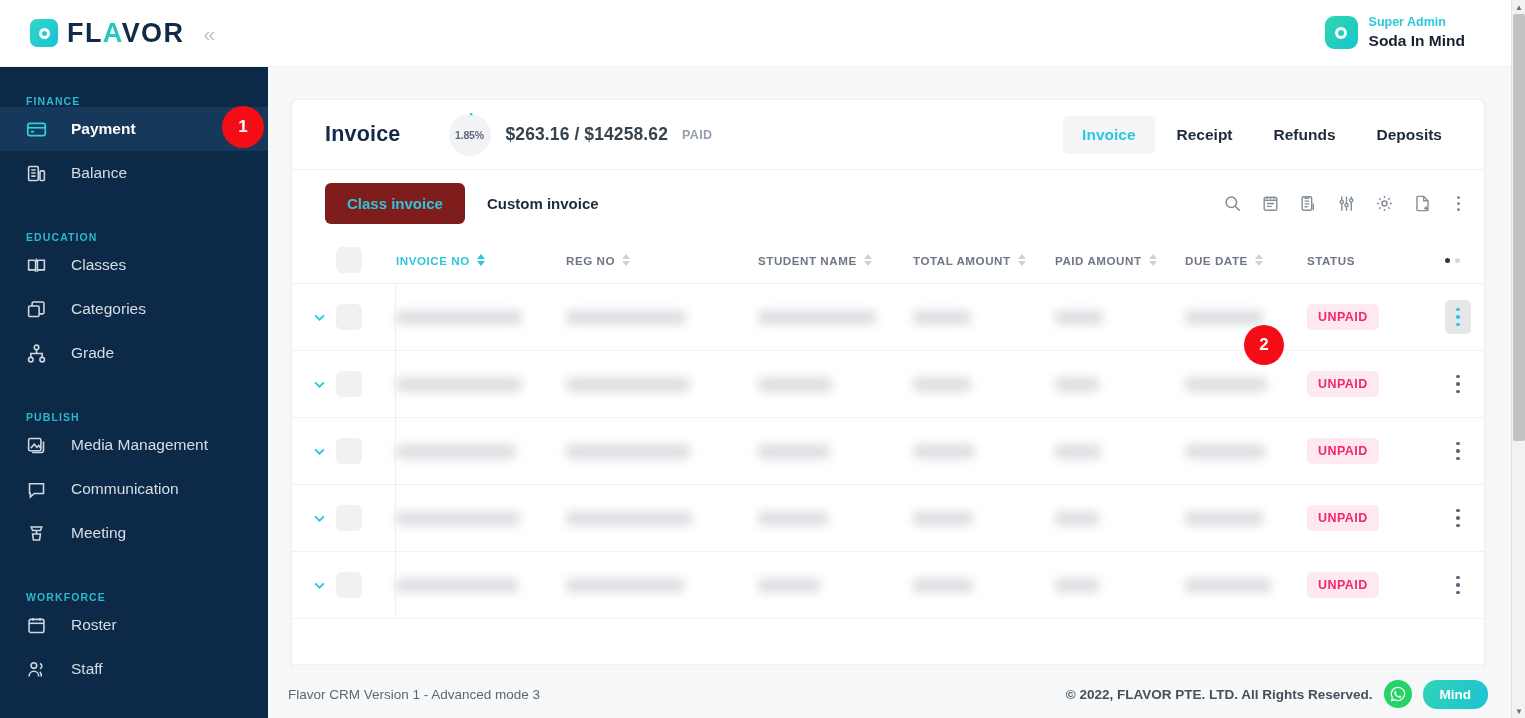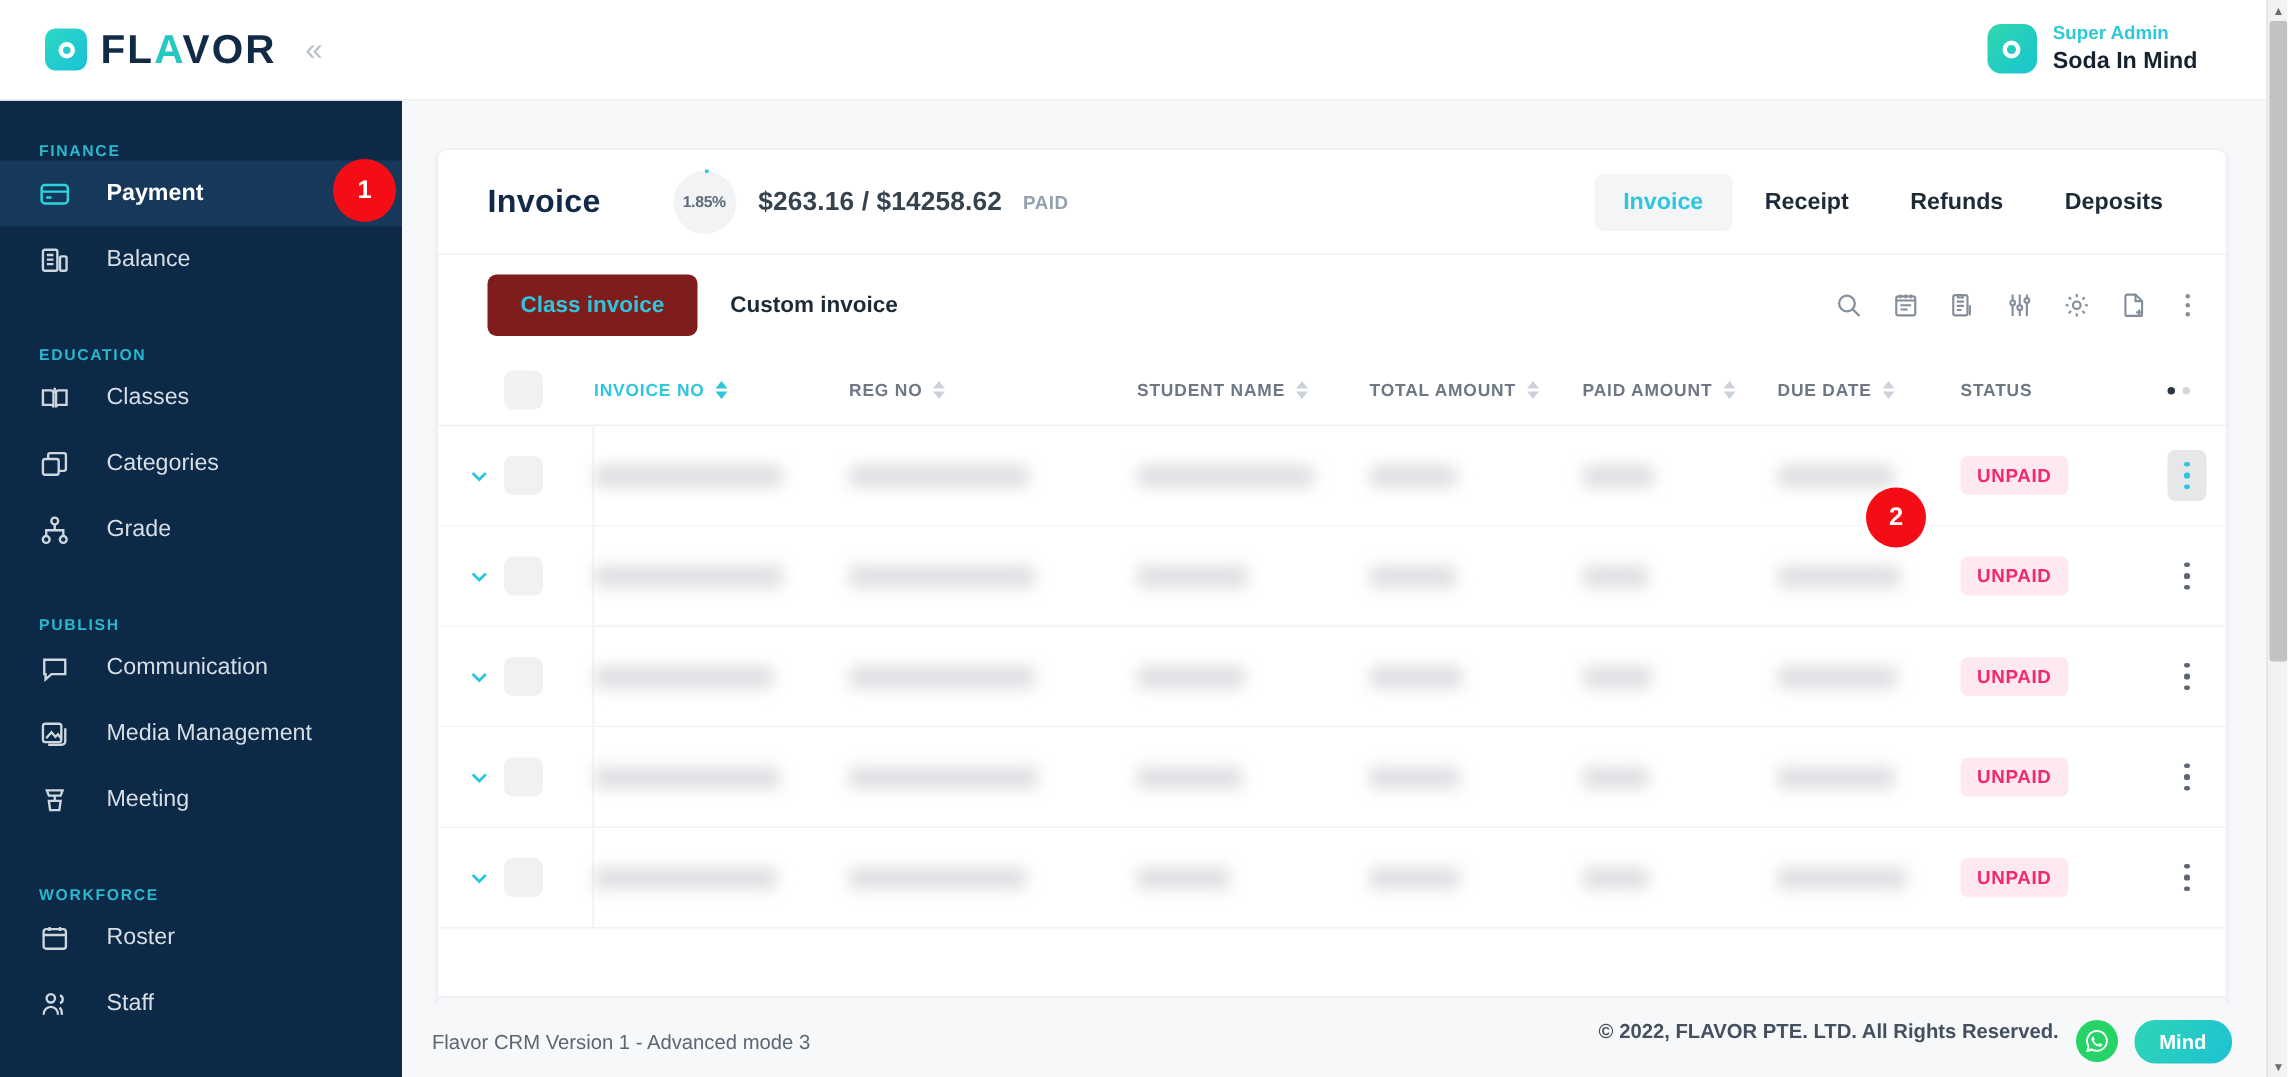--- a/index.html
+++ b/index.html
@@ -230,21 +230,21 @@
   .footer {
     position: absolute; left: 268px; bottom: 0;
     width: 1243px; height: 48px;
     background: #f7f8fa;
     display: flex; align-items: center;
     padding: 0 23px 0 20px;
     z-index: 25;
   }
   .footer-left { font-size: 13.5px; color: #5d6772; }
   .footer-spacer { flex: 1; }
-  .footer-right { display: flex; gap: 11px; }
+  .footer-right { display: flex; align-items: center; gap: 11px; }
   .copyright { font-size: 13.5px; font-weight: 700; color: #44505d; }
   .wa {
     width: 28px; height: 28px; border-radius: 50%;
     background: #25d366; display: flex; align-items: center; justify-content: center;
     cursor: pointer; flex: none;
   }
   .help-btn {
     padding: 7px 17px; border-radius: 14px;
     background: linear-gradient(120deg,#2fd4b4 0%,#1ec2d4 100%);
     color: #ffffff; font-size: 13.5px; font-weight: 700; cursor: pointer;
@@ -346,31 +346,31 @@
           <circle cx="18.5" cy="19" r="2.6"></circle>
           <path d="M12 7.6v4.4M5.5 16.4V12h13v4.4"></path>
         </svg>
       <span>Grade</span>
     </div>
     <div class="nav-gap"></div>
 
     <div class="nav-section">PUBLISH</div>
     <div class="nav-item">
       <svg class="ico" viewBox="0 0 24 24" fill="none" stroke="currentColor" stroke-width="1.8">
-          <path d="M4 5.5h16v11H9.5L5 20.5v-4H4z"></path>
-        </svg>
-      <span>Communication</span>
-    </div>
-    <div class="nav-item">
-      <svg class="ico" viewBox="0 0 24 24" fill="none" stroke="currentColor" stroke-width="1.8">
           <rect x="3" y="4" width="14" height="14" rx="1.8"></rect>
           <path d="M5.5 15l4-4.5 3 3.5 2-2 2.2 3"></path>
           <path d="M20 7.5v10A2.5 2.5 0 0 1 17.5 20H7"></path>
         </svg>
       <span>Media Management</span>
+    </div>
+    <div class="nav-item">
+      <svg class="ico" viewBox="0 0 24 24" fill="none" stroke="currentColor" stroke-width="1.8">
+          <path d="M4 5.5h16v11H9.5L5 20.5v-4H4z"></path>
+        </svg>
+      <span>Communication</span>
     </div>
     <div class="nav-item">
       <svg class="ico" viewBox="0 0 24 24" fill="none" stroke="currentColor" stroke-width="1.8">
           <path d="M6 4.5h12l-1.5 4h-9z"></path>
           <path d="M12 8.5v4"></path>
           <path d="M7.5 12.5h9l-1 7h-7z"></path>
         </svg>
       <span>Meeting</span>
     </div>
     <div class="nav-gap"></div>

